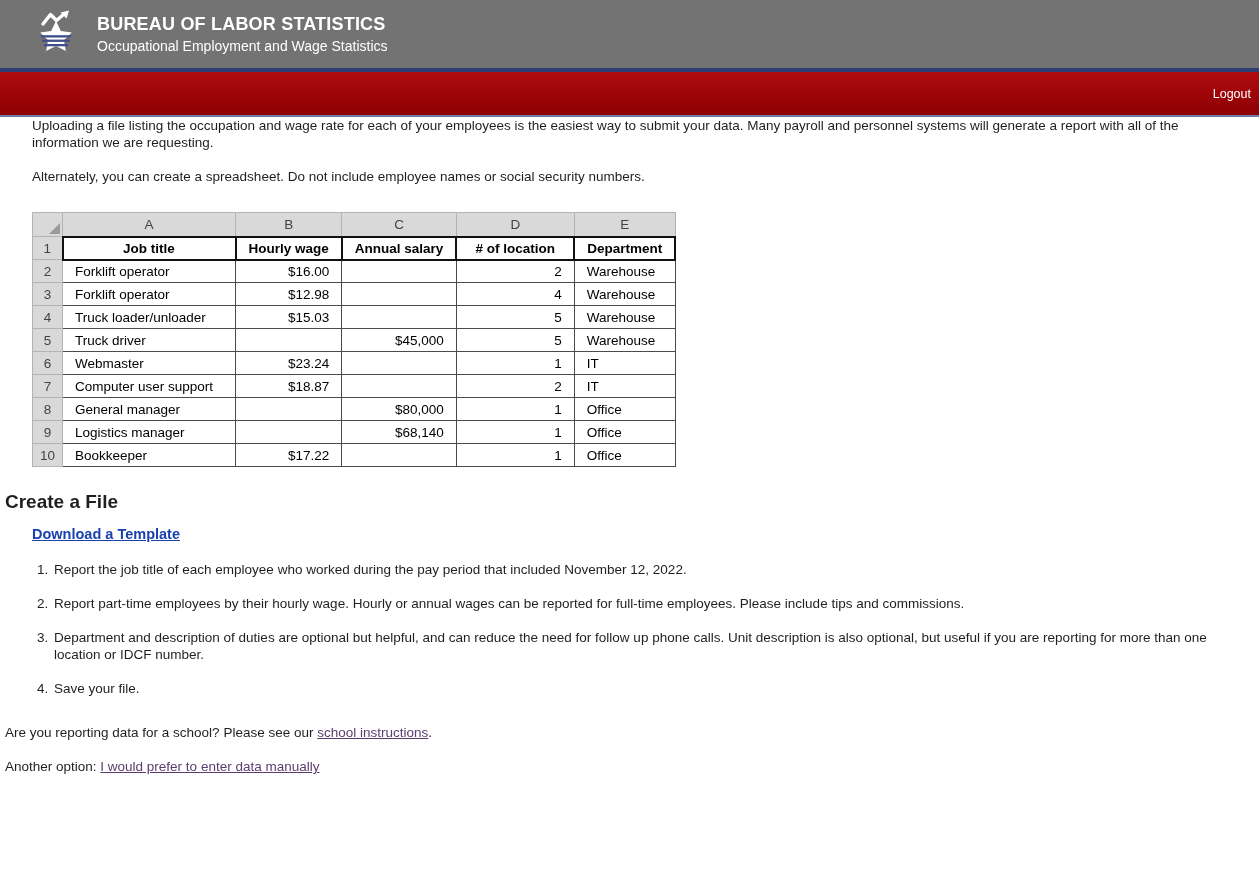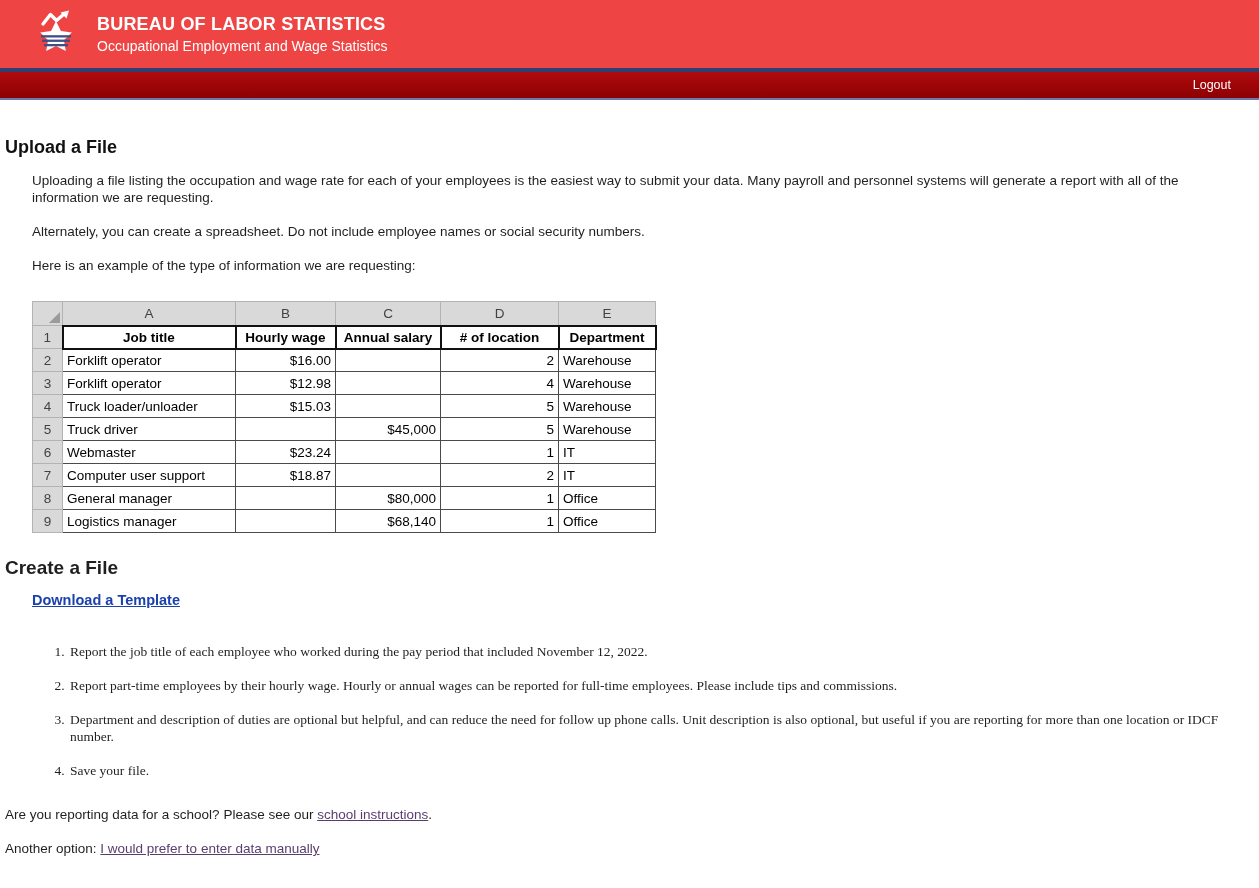--- a/index.html
+++ b/index.html
@@ -6,40 +6,40 @@
   html, body { background: #ffffff; }
   body {
     width: 1259px; height: 888px; overflow: hidden;
     font-family: "Liberation Sans", sans-serif;
     color: #1f1f1f;
     font-size: 13.5px;
   }
 
   
   .masthead {
-    height: 72px; background: #ef4444;
+    height: 72px; background: #737373;
     border-bottom: 4px solid #2f3e73;
     display: flex; align-items: center;
     padding-left: 30px; gap: 15px;
   }
   .logo { width: 52px; height: 54px; flex: 0 0 auto; }
   .masthead .agency {
     color: #ffffff; font-weight: bold; font-size: 18px; letter-spacing: .2px;
   }
   .masthead .sub {
     color: #ffffff; font-size: 14px; margin-top: 3px; font-weight: normal;
   }
 
   
   .redbar {
-    height: 28px;
+    height: 45px;
     background: linear-gradient(#b00b0e, #8c0003);
     border-bottom: 2px solid #6d79a8;
     display: flex; align-items: center; justify-content: flex-end;
-    padding-right: 28px;
+    padding-right: 8px;
   }
   .logout {
     color: #ffffff; font-size: 12.5px; text-decoration: none; cursor: pointer;
   }
 
   
   main { padding: 0 10px 20px 5px; }
   h1 { font-size: 18px; font-weight: bold; color: #111; }
   .page-title { margin: 37px 0 14px 0; }
   .indent { margin-left: 27px; }
@@ -48,21 +48,21 @@
   
   .sheet-wrap { margin: 27px 0 24px 27px; }
   table.xl { border-collapse: collapse; font-size: 13.5px; color: #000; }
   table.xl .chrome {
     background: #d9d9d9; color: #424242; font-weight: normal;
     border: 1px solid #b3b3b3; text-align: center;
   }
   table.xl tr.letters th { height: 24px; font-size: 13.5px; }
   table.xl tr { height: 23px; }
   table.xl td {
-    background: #fff; border: 1px solid #4a4a4a; padding: 1px 4px;
+    background: #fff; border: 1px solid #4a4a4a; padding: 1px 12px;
     white-space: nowrap; overflow: hidden;
   }
   table.xl tr.hdr td { border: 2px solid #111; font-weight: bold; text-align: center; }
   table.xl td.left { text-align: left; }
   table.xl td.right { text-align: right; }
   table.xl .rn { width: 30px; }
   .corner { position: relative; }
   .corner::after {
     content: ""; position: absolute; right: 2px; bottom: 2px;
     width: 0; height: 0;
@@ -70,21 +70,21 @@
   }
 
   
   .instructions-title { margin: 26px 0 15px 0; }
   h2.create { font-size: 19px; font-weight: bold; margin: 0 0 13px 0; }
   .download {
     display: inline-block; margin: 0 0 19px 27px;
     font-size: 14.5px; font-weight: bold; color: #1a41ad;
     text-decoration: underline; cursor: pointer; text-align: center;
   }
-  ol.steps { margin: 16px; padding-left: 47px; list-style: decimal; font-family: Liberation Serif, serif; }
+  ol.steps { margin: 0; padding-left: 47px; list-style: decimal; }
   ol.steps li { line-height: 17px; margin-bottom: 17px; max-width: 1190px; padding-left: 2px; }
   .school-line { margin-top: 27px; line-height: 17px; }
   .manual-line { margin-top: 17px; line-height: 17px; }
   a.visited-link { color: #5a3d6e; text-decoration: underline; cursor: pointer; }
 </style>
 </head>
 <body>
 
 <header class="masthead">
   <div class="logo">
@@ -101,25 +101,23 @@
     <div class="agency">BUREAU OF LABOR STATISTICS</div>
     <div class="sub">Occupational Employment and Wage Statistics</div>
   </div>
 </header>
 
 <nav class="redbar">
   <a class="logout">Logout</a>
 </nav>
 
 <main>
-  <h1 class="page-title">Upload a File</h1>
 
   <p class="body indent">Uploading a file listing the occupation and wage rate for each of your employees is the easiest way to submit your data. Many payroll and personnel systems will generate a report with all of the information we are requesting.</p>
   <p class="body indent">Alternately, you can create a spreadsheet. Do not include employee names or social security numbers.</p>
-  <p class="body indent">Here is an example of the type of information we are requesting:</p>
 
   <div class="sheet-wrap">
     <table class="xl">
       <colgroup>
         <col style="width:30px">
           <col style="width:173px">
           <col style="width:100px">
         <col style="width:105px">
           <col style="width:118px">
           <col style="width:97px">
@@ -198,20 +196,28 @@
             <td class="left">Office</td>
           </tr>
           <tr>
             <th class="chrome rn">9</th>
             <td class="left">Logistics manager</td>
             <td class="right"></td>
             <td class="right">$68,140</td>
             <td class="right">1</td>
             <td class="left">Office</td>
           </tr>
+          <tr>
+            <th class="chrome rn">10</th>
+            <td class="left">Bookkeeper</td>
+            <td class="right">$17.22</td>
+            <td class="right"></td>
+            <td class="right">1</td>
+            <td class="left">Office</td>
+          </tr>
         </tbody>
     </table>
   </div>
 
   <h2 class="create">Create a File</h2>
   <a class="download">Download a Template</a>
 
   <ol class="steps">
       <li>Report the job title of each employee who worked during the pay period that included November 12, 2022.</li>
       <li>Report part-time employees by their hourly wage. Hourly or annual wages can be reported for full-time employees. Please include tips and commissions.</li>

